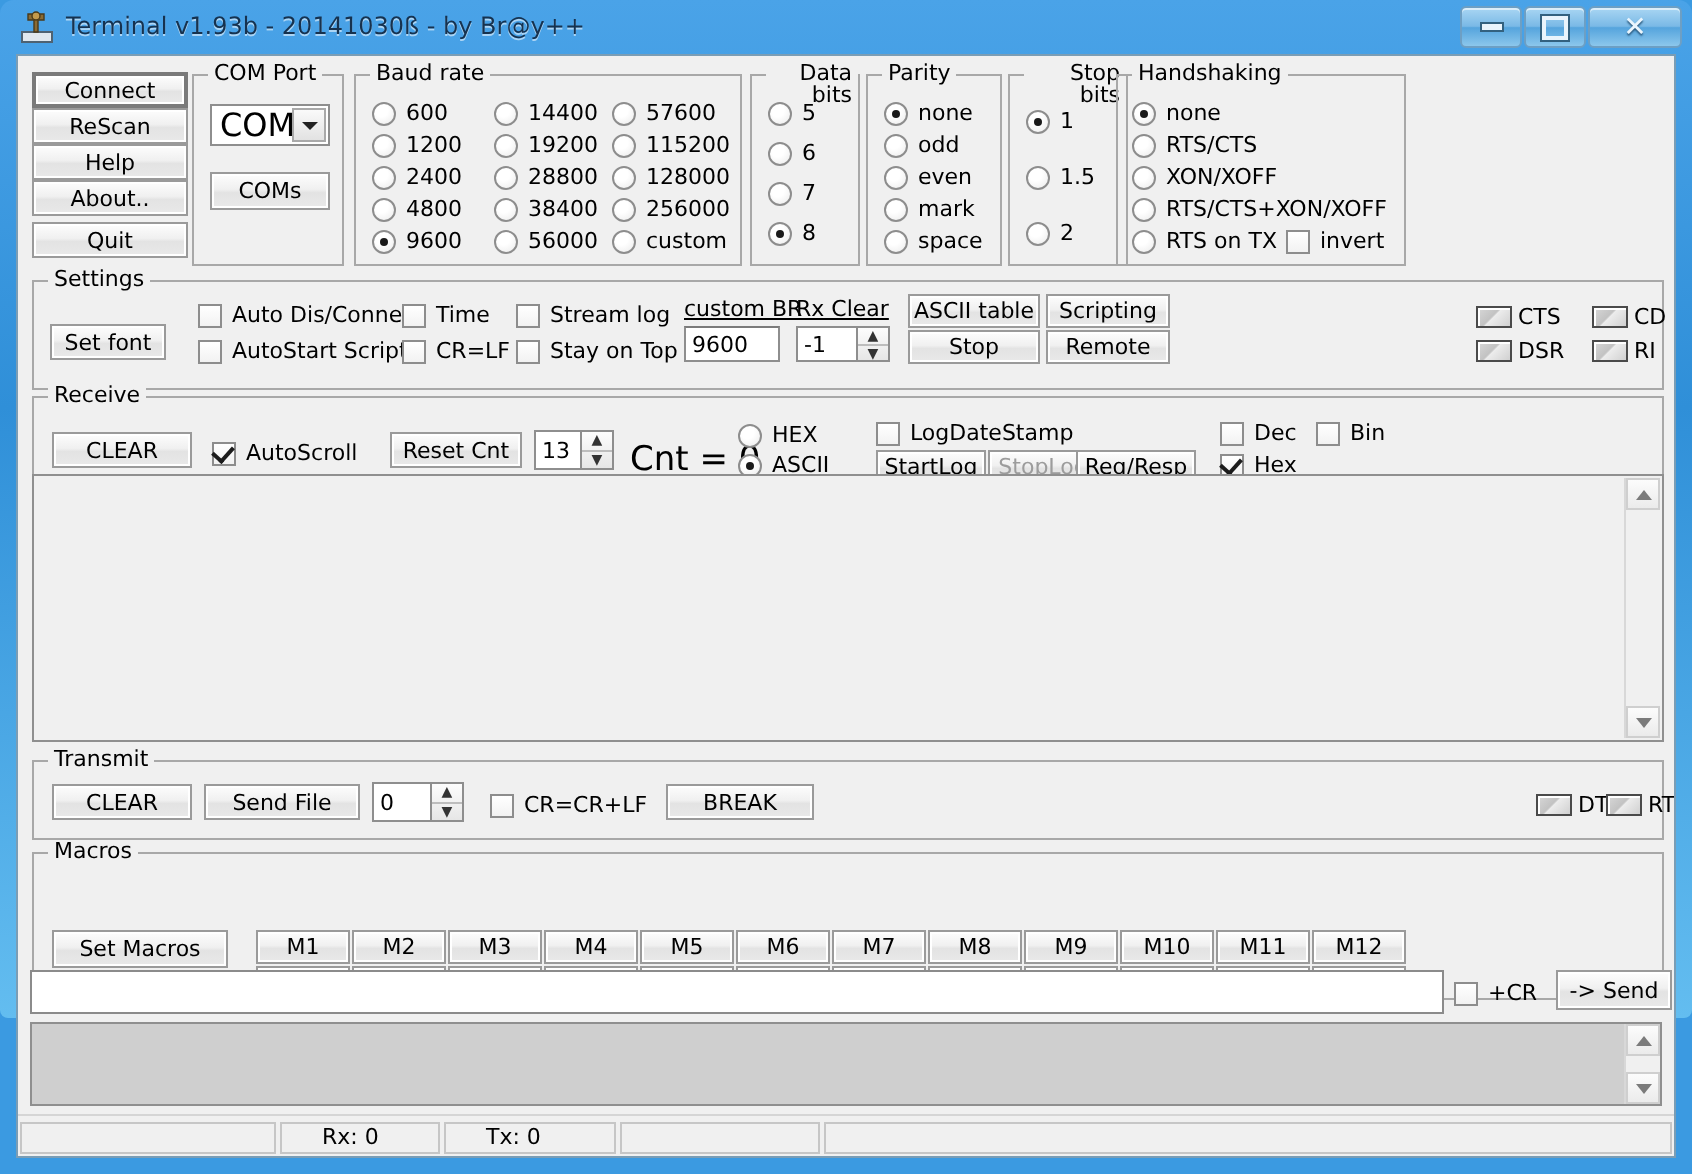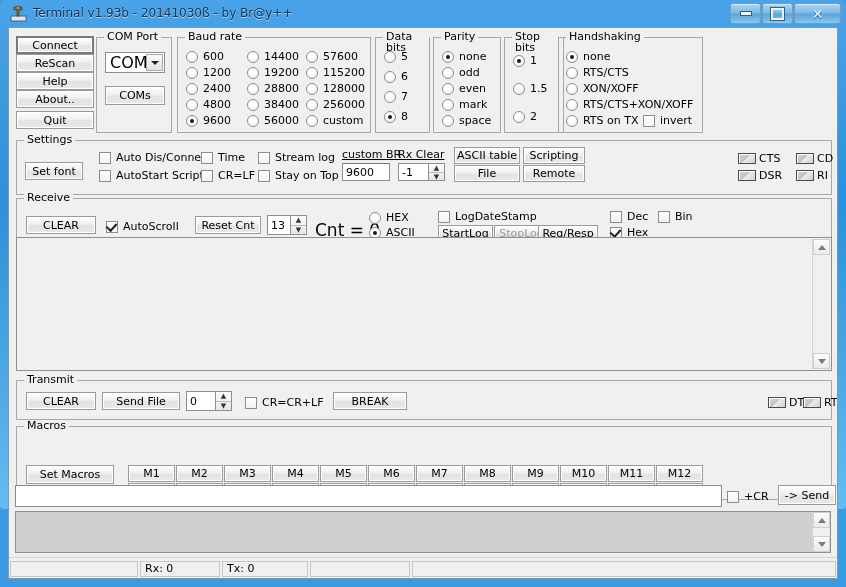--- a/index.html
+++ b/index.html
@@ -7,20 +7,21 @@
     width:846px;height:587px;overflow:hidden;
     font-family:"DejaVu Sans","Liberation Sans",sans-serif;
     font-size:11px;
     background:#3b9ae1;
   }
   .window{
     position:absolute;left:0;top:0;width:846px;height:509px;
     background:linear-gradient(180deg,#4aa3e8 0%,#2f8fd8 40%,#63bdf0 100%);
     border-radius:7px 7px 4px 4px;
     box-sizing:border-box;
+    text-align:right;
   }
   
   .titlebar{
     position:absolute;left:0;top:0;width:846px;height:27px;
   }
   .title-icon{
     position:absolute;left:10px;top:5px;width:17px;height:17px;
   }
   .title-text{
     position:absolute;left:33px;top:5px;height:17px;line-height:17px;
@@ -148,21 +149,21 @@
   .graybox{
     position:absolute;box-sizing:border-box;background:#cfcfcf;border:1px solid #8f8f8f;
   }
   
   .status{
     position:absolute;left:0;bottom:0;width:100%;height:20px;
     background:#f0f0f0;border-top:1px solid #d5d5d5;display:flex;align-items:center;
   }
   .status .cell{
     height:16px;margin:1px 1px 0 1px;border:1px solid #c6c6c6;box-sizing:border-box;
-    background:#f0f0f0;display:flex;align-items:center;padding-left:4px;font-size:11px;color:#000;
+    background:#f0f0f0;display:flex;align-items:center;padding-left:20px;font-size:11px;color:#000;
   }
   .macro-btn{
     position:absolute;box-sizing:border-box;width:47px;height:17px;
     background:linear-gradient(180deg,#fdfdfd 0%,#f0f0f0 45%,#e3e3e3 55%,#e9e9e9 100%);
     border:1px solid #9a9a9a;display:flex;align-items:center;justify-content:center;
     font-size:11px;box-shadow:inset 0 0 0 1px #fff;
   }
 </style>
 </head>
 <body>
@@ -414,21 +415,21 @@
         <span class="sb">
             <i>▲</i>
             <i>▼</i>
           </span>
       </div>
 
       <div class="btn" style="left:437px;top:6px;width:66px;height:17px;">
           <span>ASCII table</span>
         </div>
       <div class="btn" style="left:437px;top:24px;width:66px;height:17px;">
-          <span>File</span>
+          <span>Stop</span>
         </div>
       <div class="btn" style="left:506px;top:6px;width:62px;height:17px;">
           <span>Scripting</span>
         </div>
       <div class="btn" style="left:506px;top:24px;width:62px;height:17px;">
           <span>Remote</span>
         </div>
 
       <div class="led" style="left:721px;top:11px;">
           <span class="lamp"></span>

